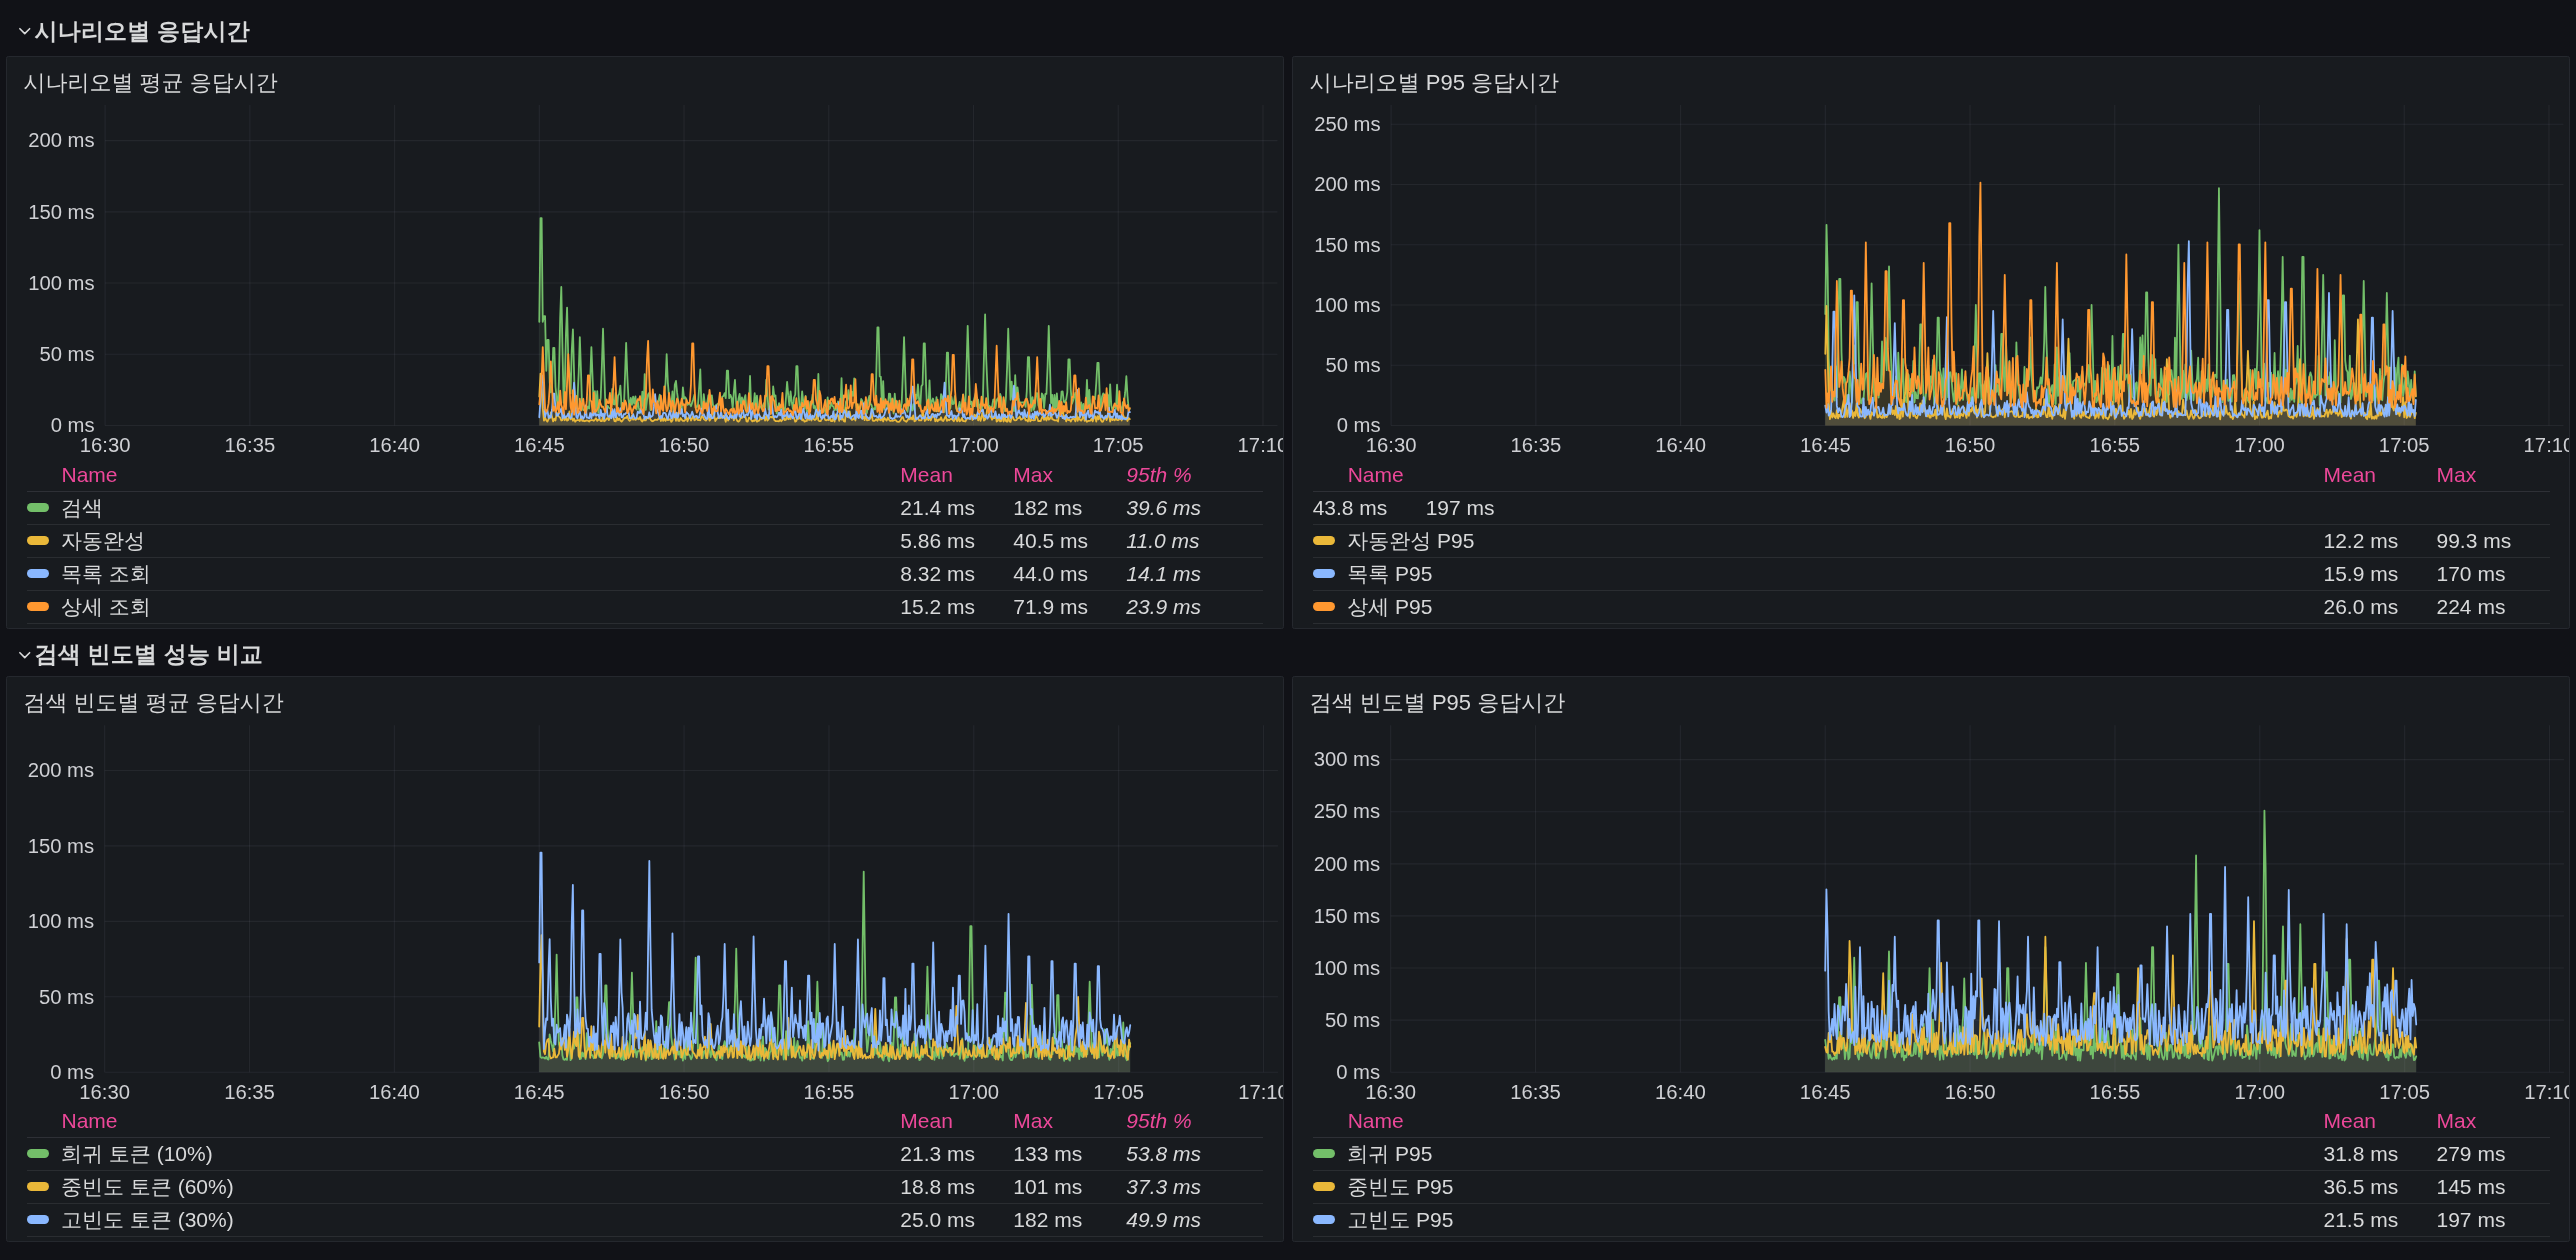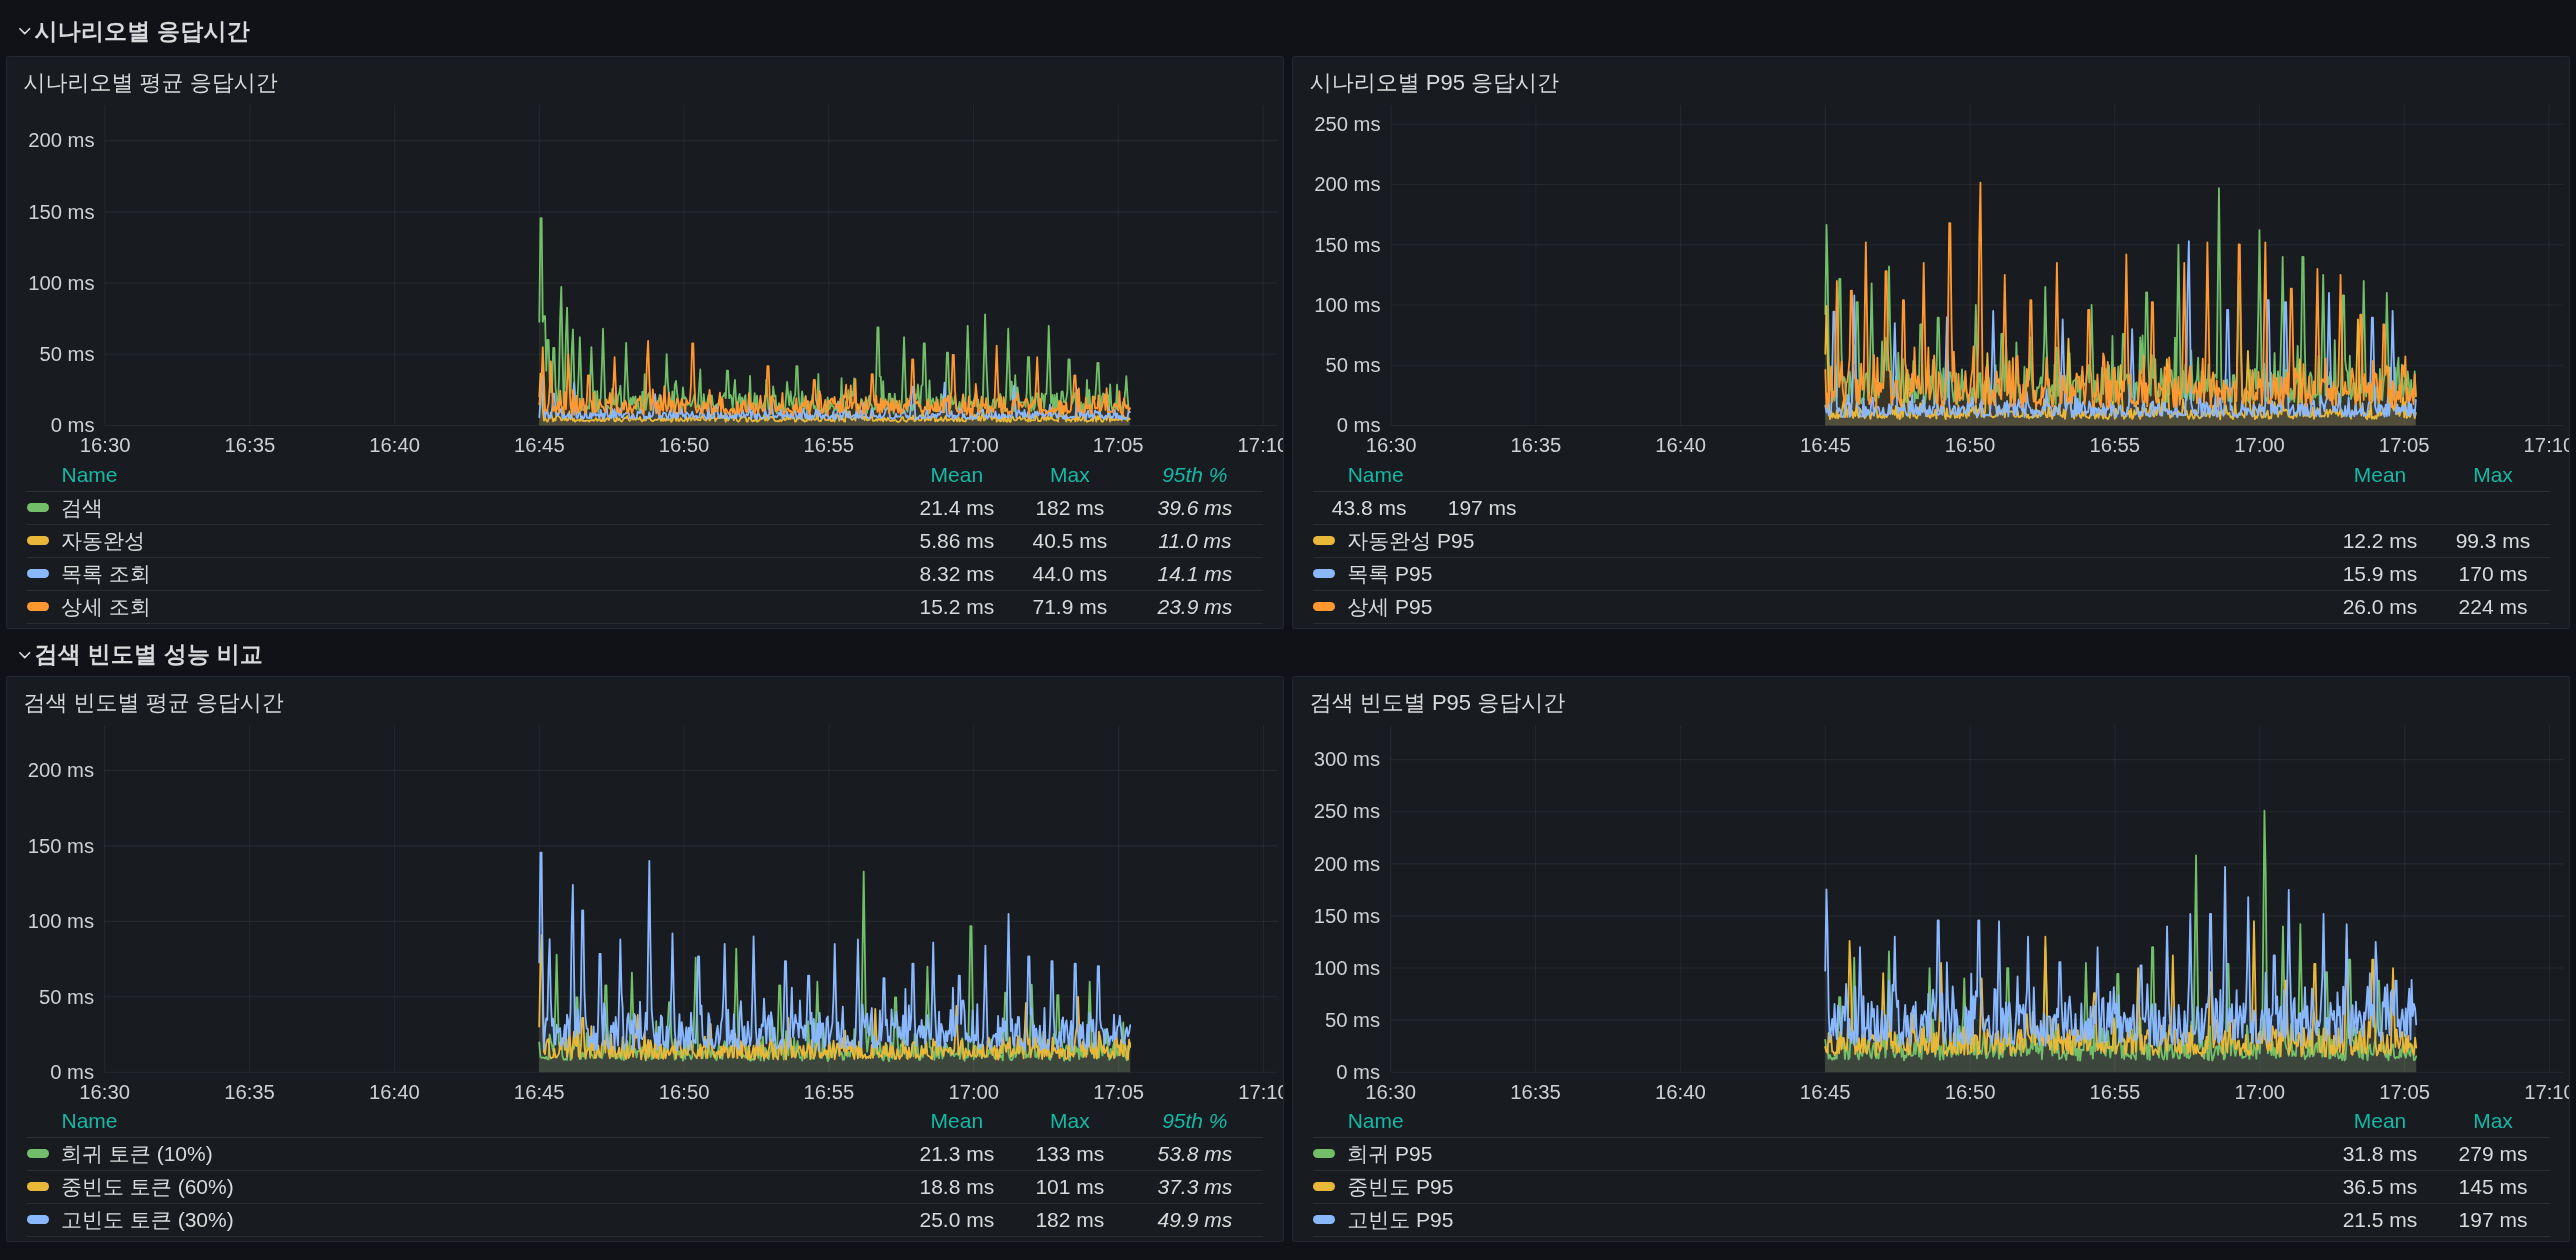--- a/index.html
+++ b/index.html
@@ -13,26 +13,26 @@
   .panels-row { display:flex; gap:8.3px; margin:0 6px; }
   .panel { flex:1 1 0; background:#181b1f; border:0.8px solid #25282e; border-radius:2.3px;
     display:flex; flex-direction:column; overflow:hidden; }
   .row1 .panel { height:573px; }
   .row2 .panel { height:566px; }
   .panel-title { padding:10.5px 16.5px 1.5px 16.5px; font-size:22px; font-weight:500; color:#d8d9da; height:39px; }
   .chart { flex:1 1 auto; min-height:0; position:relative; overflow:hidden; }
   .chart svg { position:absolute; left:0; top:0; }
   .legend { padding:0 19.5px 4.5px 19.5px; }
   .legend-header, .legend-row { display:flex; align-items:center; font-size:21px; }
-  .legend-header { height:32px; color:#14b8a6; font-weight:500;
+  .legend-header { height:32px; color:#ec4899; font-weight:500;
     border-bottom:0.8px solid rgba(204,204,220,0.12); }
   .legend-row { height:33px; color:#d8d9da; border-bottom:0.8px solid rgba(204,204,220,0.10); }
   .lg-name { flex:1 1 auto; display:flex; align-items:center; white-space:nowrap; overflow:hidden; }
   .legend-header .lg-name { padding-left:35px; }
-  .lg-col { flex:0 0 113px; text-align:center; white-space:nowrap; }
+  .lg-col { flex:0 0 113px; text-align:left; white-space:nowrap; }
   .lg-col.p95 { flex:0 0 137px;font-style:italic; }
   .swatch { display:inline-block; width:22.5px; height:8.3px; border-radius:4.5px; margin-right:12px; flex:0 0 auto; }
 </style>
 </head>
 <body>
 
 <div class="section-header sh1">
   <svg class="chev" viewBox="0 0 24 24">
     <path d="M6 9.5l6 6 6-6" fill="none" stroke="#d8d9da" stroke-width="2" stroke-linecap="round" stroke-linejoin="round"></path>
   </svg>

